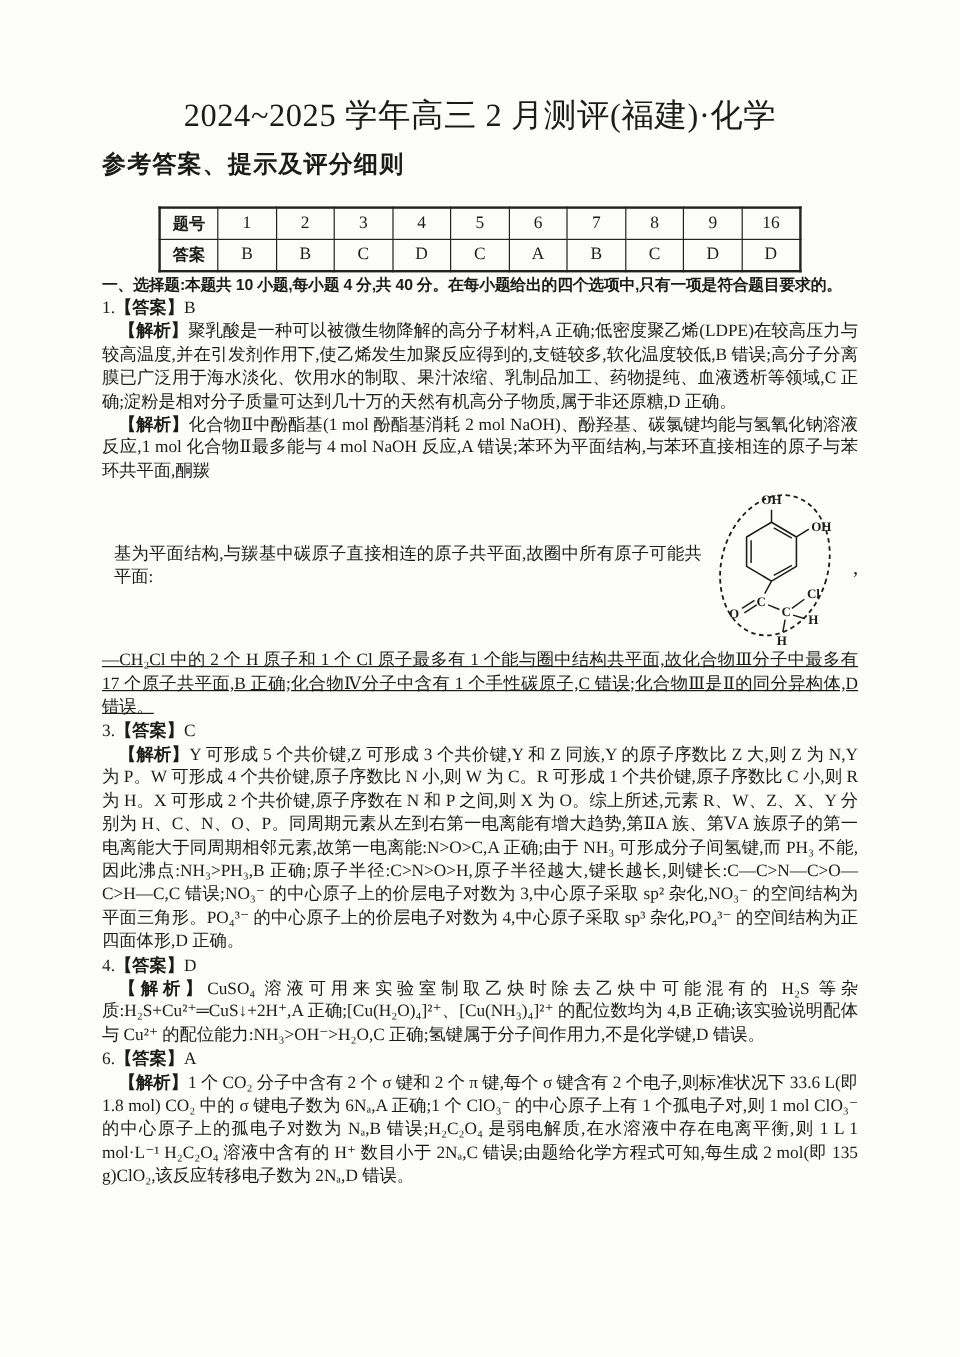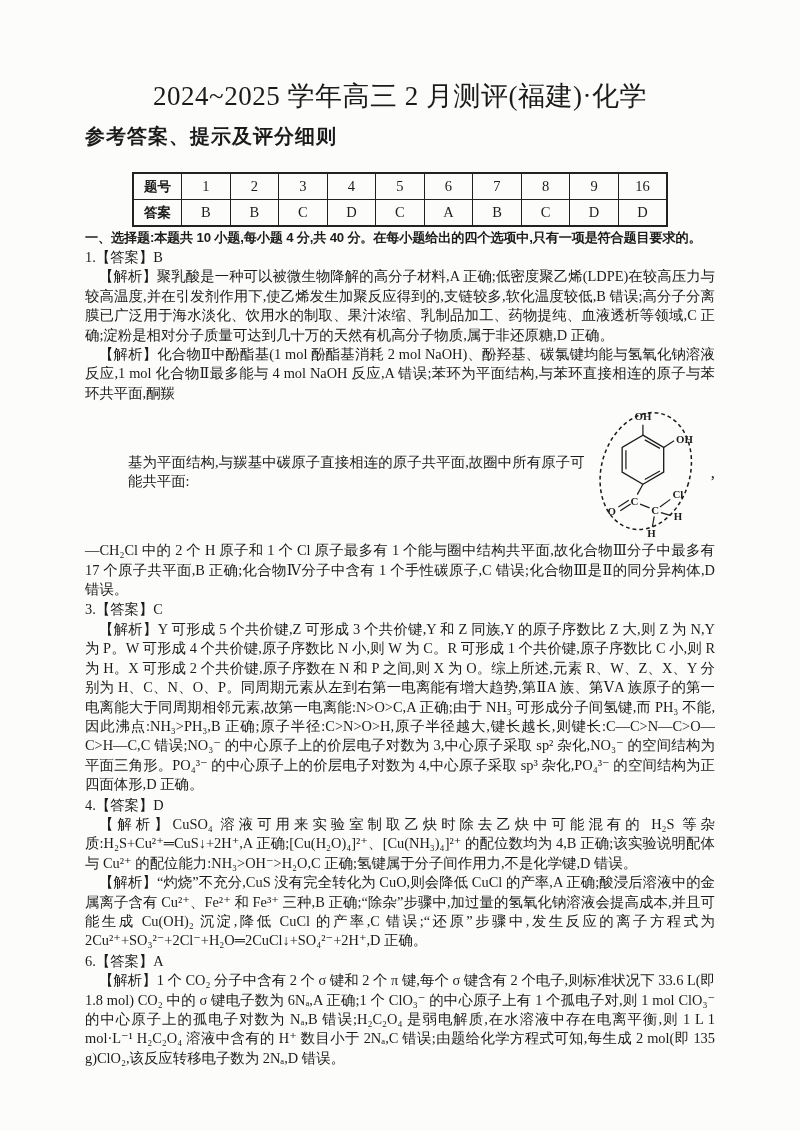--- a/index.html
+++ b/index.html
@@ -42,30 +42,30 @@
     margin-top:2px;
     font-family:"Liberation Sans","DejaVu Sans",sans-serif;
     font-weight:bold; font-size:13.2px; letter-spacing:-0.2px;
     white-space:nowrap;
   }
 
   .item { font-size:14.4px; line-height:19.4px; text-align:justify; }
   .item-head { margin-top:1px; }
   .lbl {
     font-family:"Liberation Sans","DejaVu Sans",sans-serif;
-    font-weight:normal;
+    font-weight:bold;
   }
   .analysis { text-indent:14px; }
-  .analysis.cont { text-indent:0; }
+  .analysis.cont { text-indent:0;text-decoration:underline; }
 
   .struct-row {
     display:flex; align-items:center;
     margin-left:10px;
   }
-  .struct-text { flex:1; padding-right:6px;margin-left:33px; }
+  .struct-text { flex:1; padding-right:6px; }
   .struct-figure { width:118px; flex:0 0 auto; }
   .struct-figure svg { display:block; }
   .struct-comma { font-size:17px; flex:0 0 auto; align-self:center; padding-left:2px; }
 
   svg .bond { stroke:#1b1b1b; stroke-width:1.3; }
   svg .ring-circle { fill:none; stroke:#1b1b1b; stroke-width:1.6; stroke-dasharray:4 3.2; }
   svg text { font-family:"Liberation Serif","DejaVu Serif",serif; font-size:11.5px; fill:#1b1b1b; font-weight:bold; }
 </style>
 </head>
 <body>
@@ -162,21 +162,20 @@
     <div class="item-head"><span>3.</span><span class="lbl">【答案】</span><span>C</span></div>
     <div class="analysis"><span class="lbl">【解析】</span><span>Y 可形成 5 个共价键,Z 可形成 3 个共价键,Y 和 Z 同族,Y 的原子序数比 Z 大,则 Z 为 N,Y 为 P。W 可形成 4 个共价键,原子序数比 N 小,则 W 为 C。R 可形成 1 个共价键,原子序数比 C 小,则 R 为 H。X 可形成 2 个共价键,原子序数在 N 和 P 之间,则 X 为 O。综上所述,元素 R、W、Z、X、Y 分别为 H、C、N、O、P。同周期元素从左到右第一电离能有增大趋势,第ⅡA 族、第ⅤA 族原子的第一电离能大于同周期相邻元素,故第一电离能:N&gt;O&gt;C,A 正确;由于 NH₃ 可形成分子间氢键,而 PH₃ 不能,因此沸点:NH₃&gt;PH₃,B 正确;原子半径:C&gt;N&gt;O&gt;H,原子半径越大,键长越长,则键长:C—C&gt;N—C&gt;O—C&gt;H—C,C 错误;NO₃⁻ 的中心原子上的价层电子对数为 3,中心原子采取 sp² 杂化,NO₃⁻ 的空间结构为平面三角形。PO₄³⁻ 的中心原子上的价层电子对数为 4,中心原子采取 sp³ 杂化,PO₄³⁻ 的空间结构为正四面体形,D 正确。</span></div>
   </div>
 
   <div class="item">
     <div class="item-head"><span>4.</span><span class="lbl">【答案】</span><span>D</span></div>
     <div class="analysis"><span class="lbl">【解析】</span><span>CuSO₄ 溶液可用来实验室制取乙炔时除去乙炔中可能混有的 H₂S 等杂质:H₂S+Cu²⁺═CuS↓+2H⁺,A 正确;[Cu(H₂O)₄]²⁺、[Cu(NH₃)₄]²⁺ 的配位数均为 4,B 正确;该实验说明配体与 Cu²⁺ 的配位能力:NH₃&gt;OH⁻&gt;H₂O,C 正确;氢键属于分子间作用力,不是化学键,D 错误。</span></div>
   </div>
 
   <div class="item">
-    <div class="analysis"><span class="lbl">【解析】</span><span>“灼烧”不充分,CuS 没有完全转化为 CuO,则会降低 CuCl 的产率,A 正确;酸浸后溶液中的金属离子含有 Cu²⁺、Fe²⁺ 和 Fe³⁺ 三种,B 正确;“除杂”步骤中,加过量的氢氧化钠溶液会提高成本,并且可能生成 Cu(OH)₂ 沉淀,降低 CuCl 的产率,C 错误;“还原”步骤中,发生反应的离子方程式为 2Cu²⁺+SO₃²⁻+2Cl⁻+H₂O═2CuCl↓+SO₄²⁻+2H⁺,D 正确。</span></div>
   </div>
 
   <div class="item">
     <div class="item-head"><span>6.</span><span class="lbl">【答案】</span><span>A</span></div>
     <div class="analysis"><span class="lbl">【解析】</span><span>1 个 CO₂ 分子中含有 2 个 σ 键和 2 个 π 键,每个 σ 键含有 2 个电子,则标准状况下 33.6 L(即 1.8 mol) CO₂ 中的 σ 键电子数为 6Nₐ,A 正确;1 个 ClO₃⁻ 的中心原子上有 1 个孤电子对,则 1 mol ClO₃⁻ 的中心原子上的孤电子对数为 Nₐ,B 错误;H₂C₂O₄ 是弱电解质,在水溶液中存在电离平衡,则 1 L 1 mol·L⁻¹ H₂C₂O₄ 溶液中含有的 H⁺ 数目小于 2Nₐ,C 错误;由题给化学方程式可知,每生成 2 mol(即 135 g)ClO₂,该反应转移电子数为 2Nₐ,D 错误。</span></div>
   </div>
 
 </div>
 
 </body></html>

